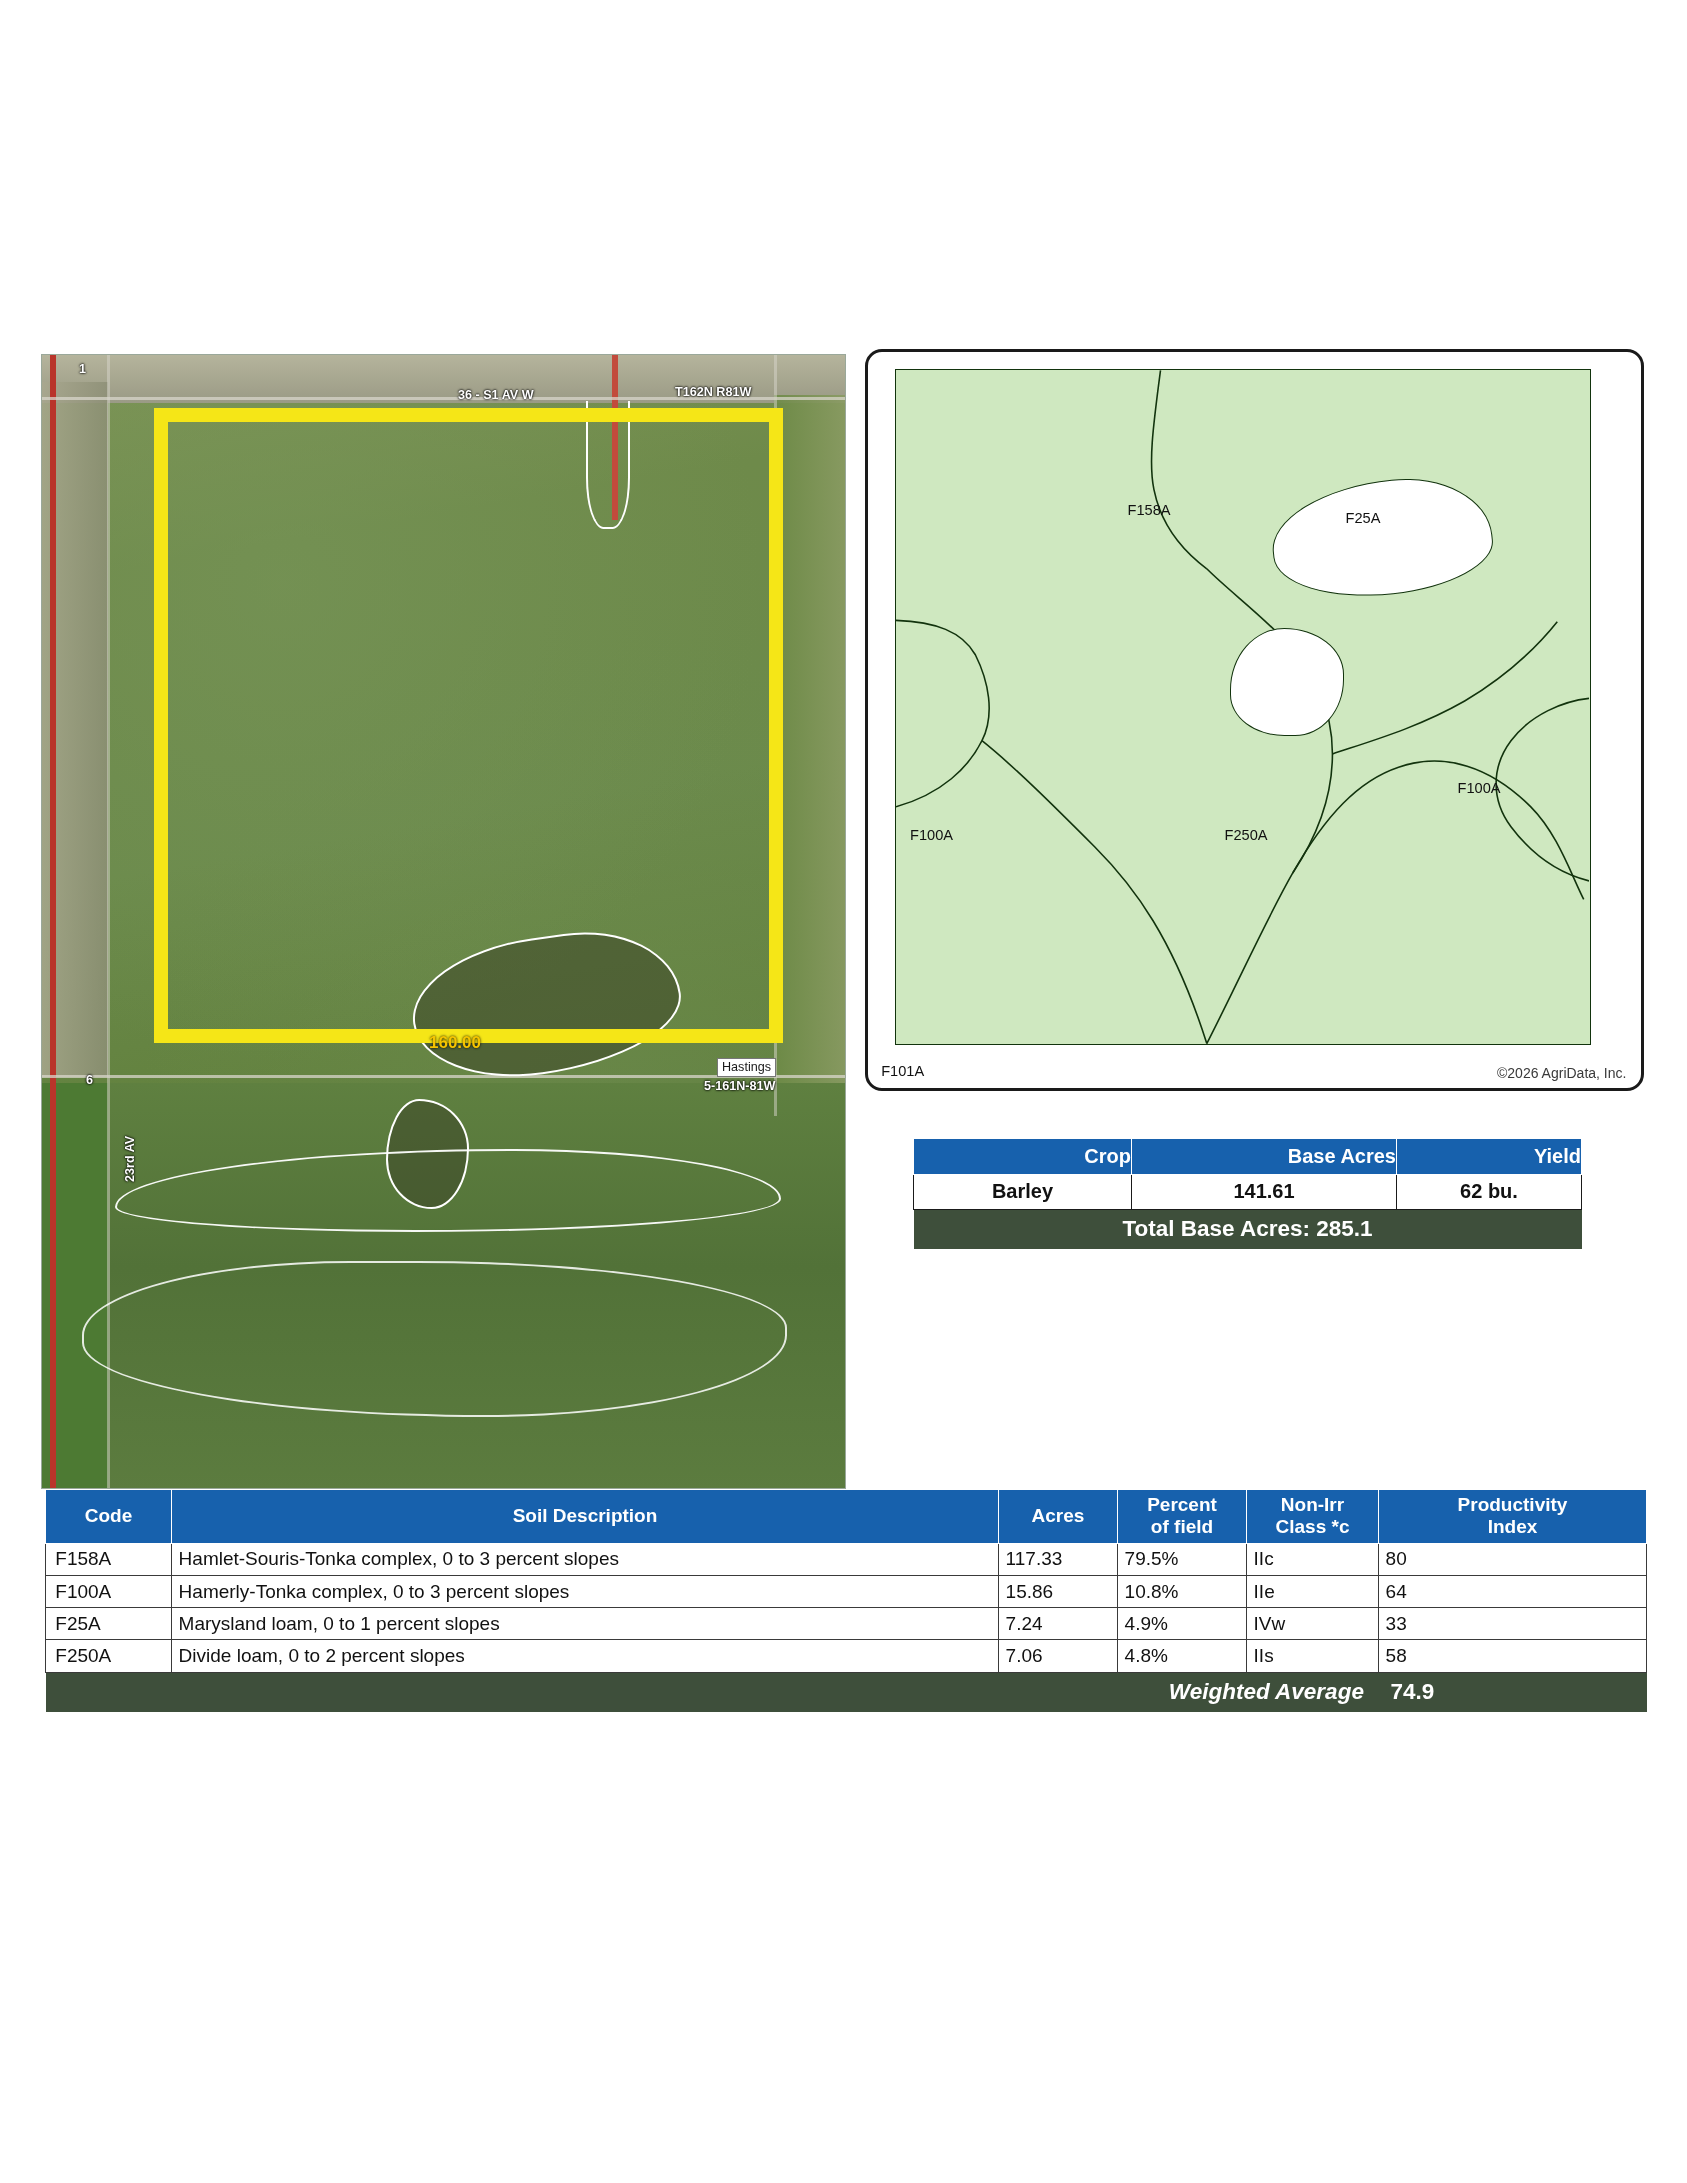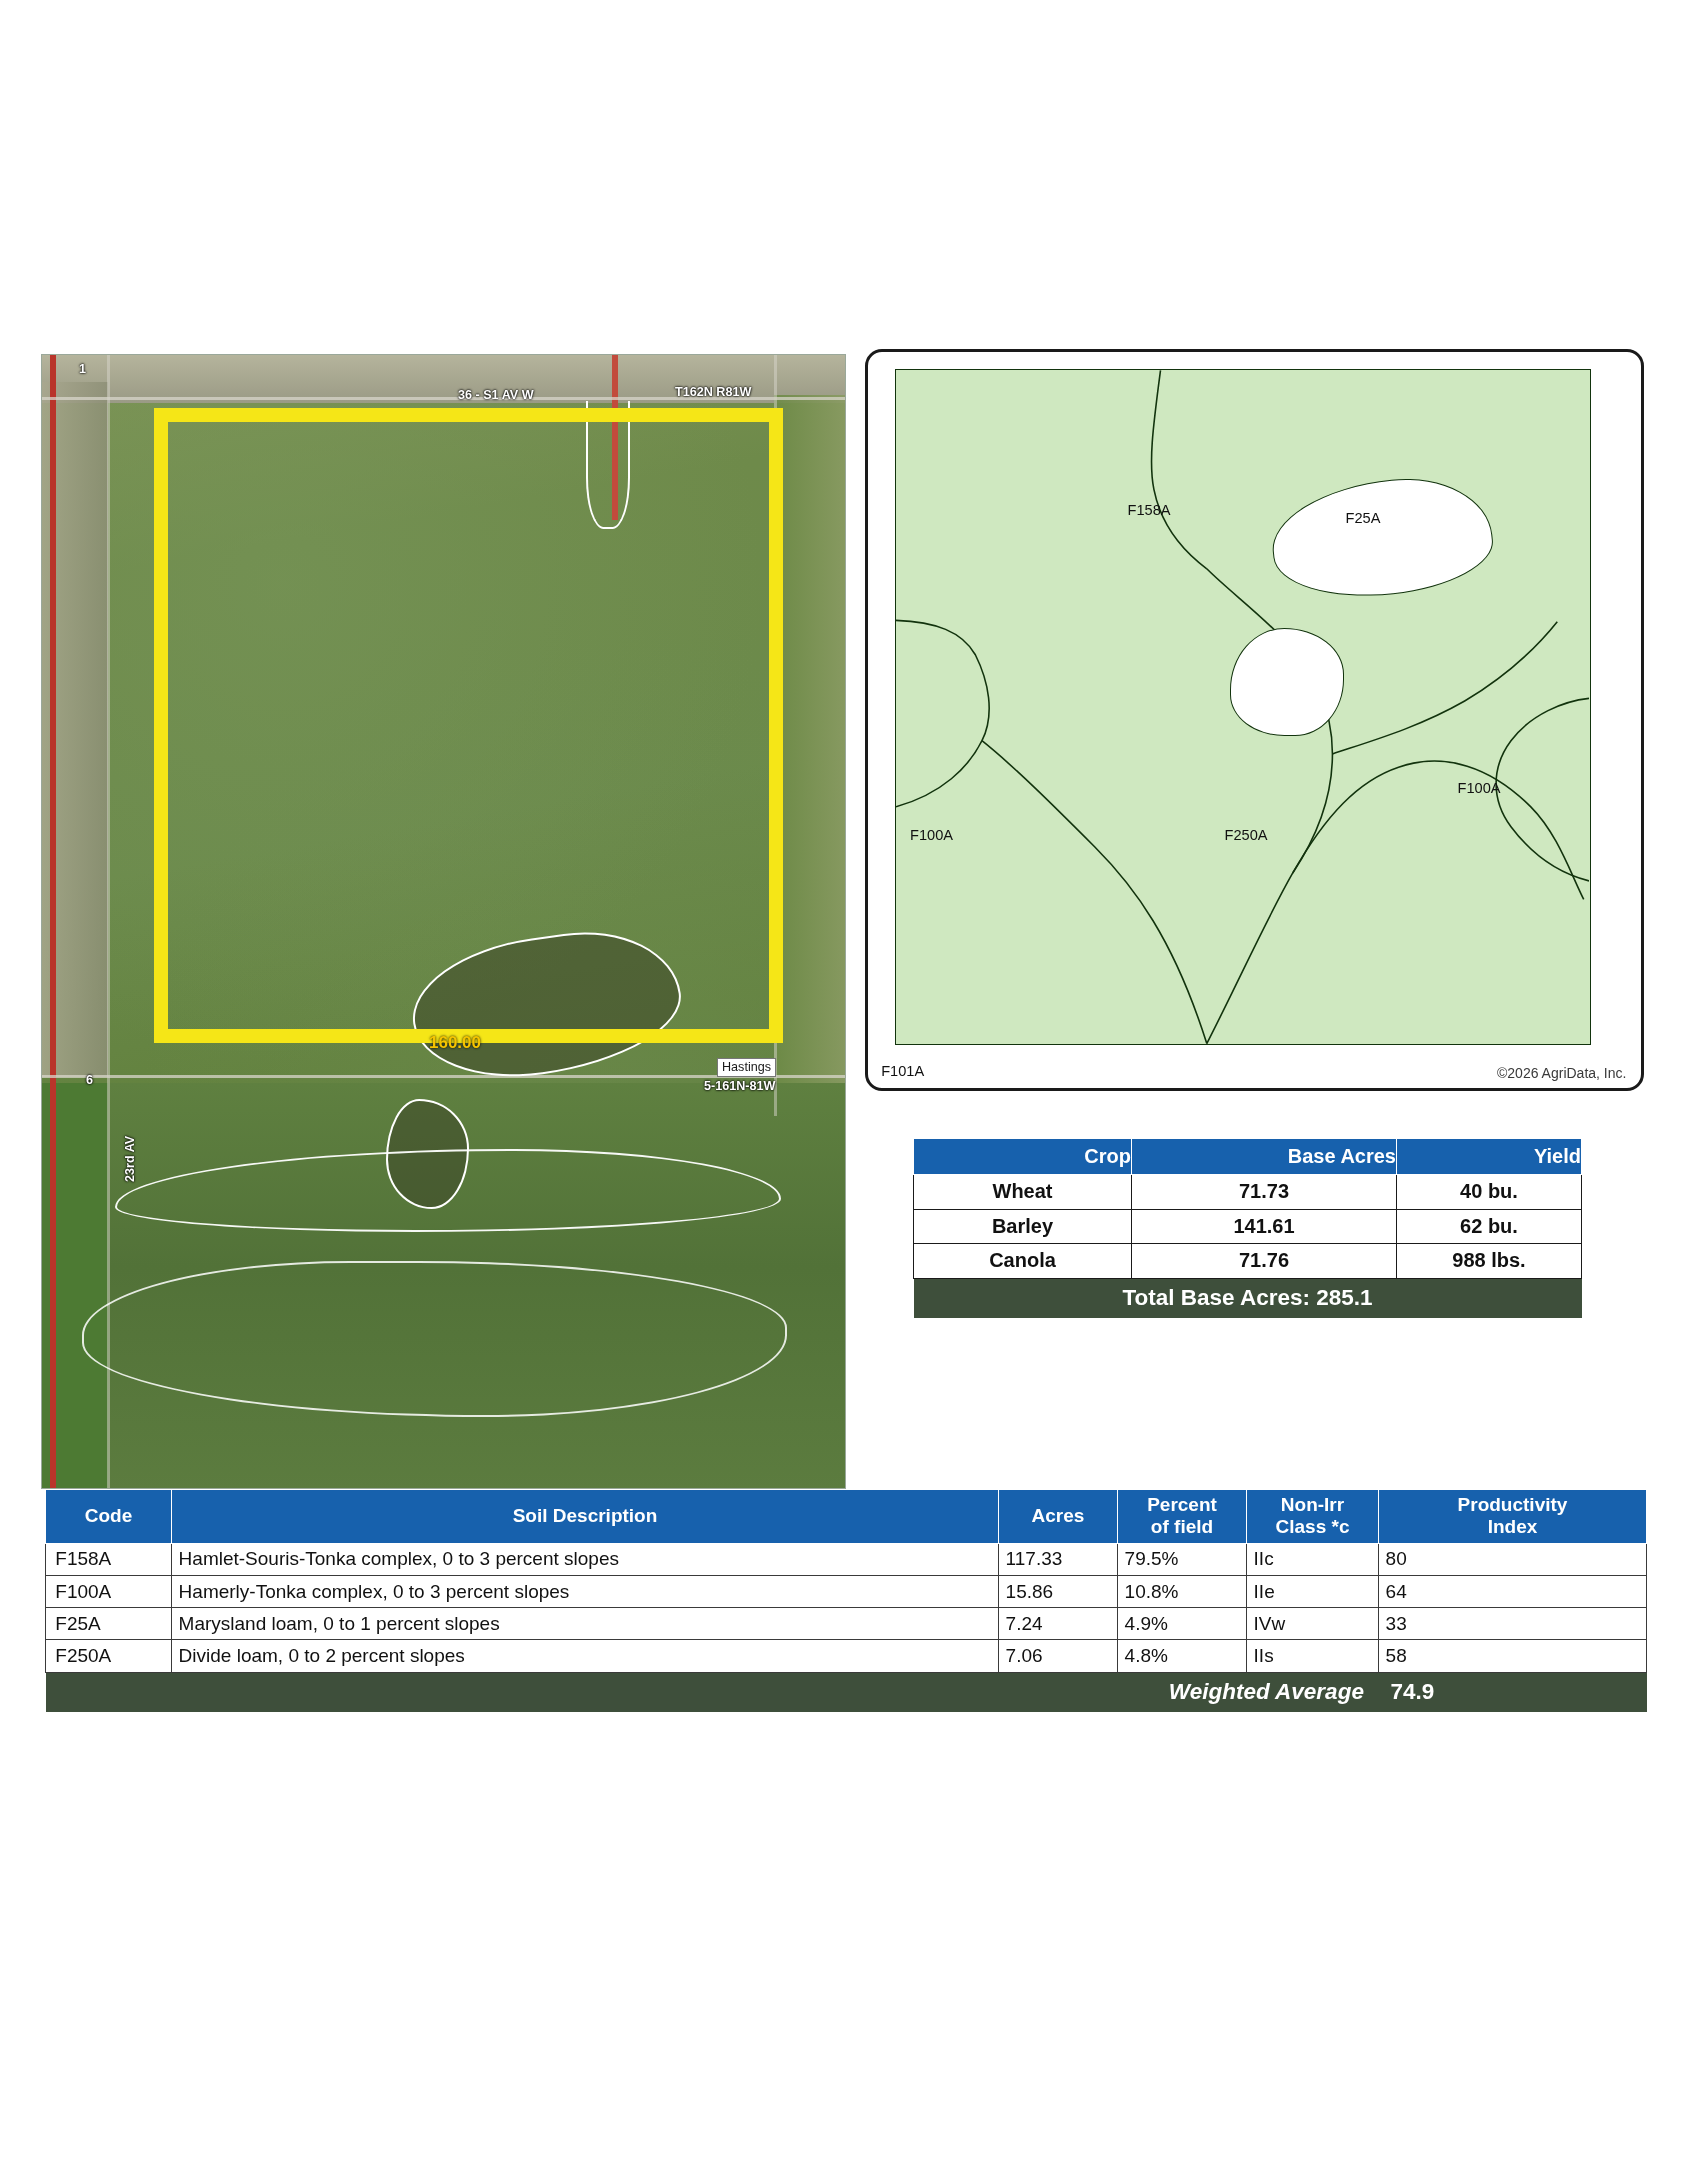--- a/index.html
+++ b/index.html
@@ -233,33 +233,23 @@
         <col style="width:265px">
         <col style="width:185px">
     </colgroup>
     <tbody>
       <tr>
         <th>Crop</th>
         <th>Base Acres</th>
         <th>Yield</th>
       </tr>
       <tr>
-        <td class="cell">Wheat</td>
-        <td class="cell">71.73</td>
-        <td class="cell">40 bu.</td>
-      </tr>
-      <tr>
         <td class="cell">Barley</td>
         <td class="cell">141.61</td>
         <td class="cell">62 bu.</td>
-      </tr>
-      <tr>
-        <td class="cell">Canola</td>
-        <td class="cell">71.76</td>
-        <td class="cell">988 lbs.</td>
       </tr>
       <tr class="total-row">
         <td colspan="3">Total Base Acres:  285.1</td>
       </tr>
     </tbody>
   </table>
 
   <table class="soiltable">
     <colgroup>
       <col style="width:126px">

